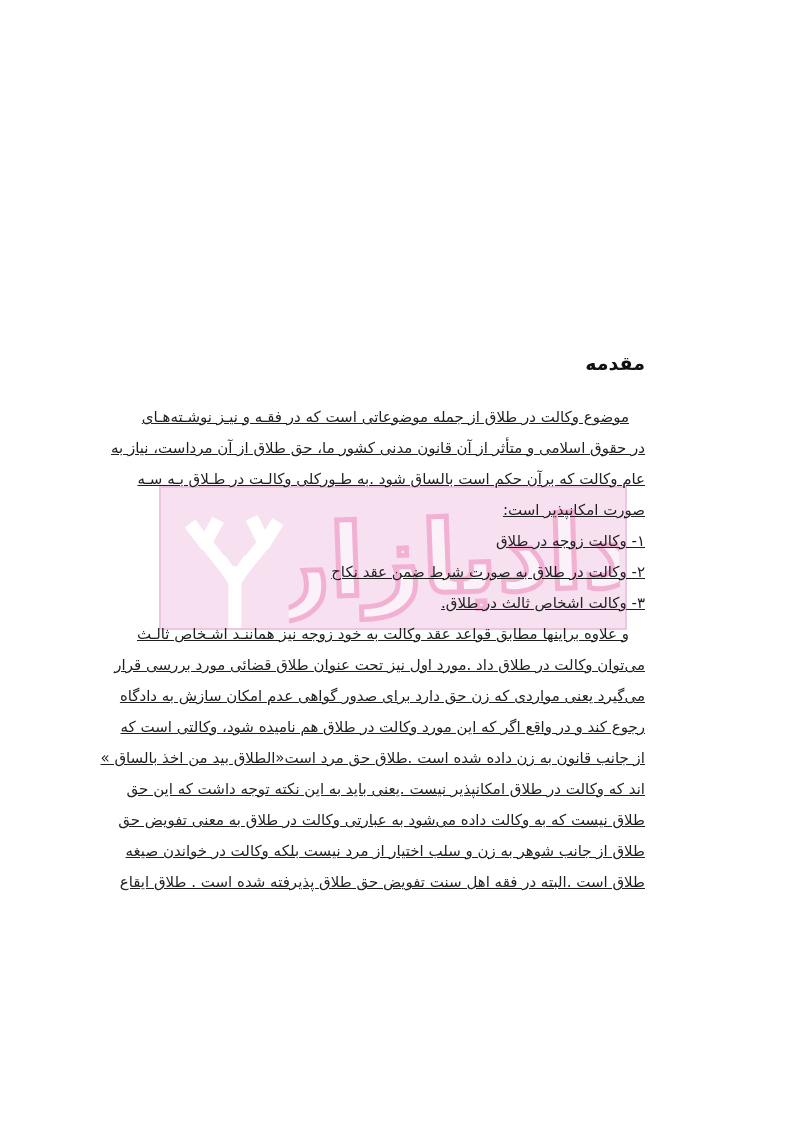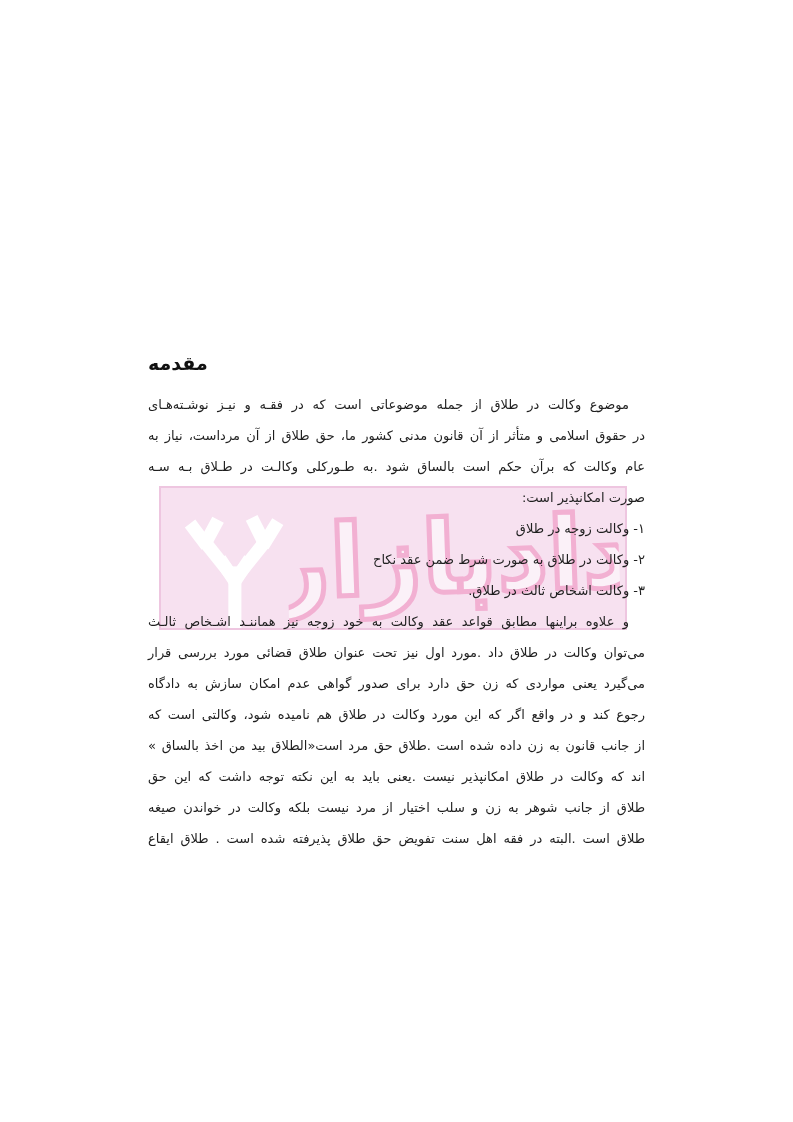--- a/index.html
+++ b/index.html
@@ -59,35 +59,36 @@
   
   .content {
     position: absolute;
     left: 148px;
     top: 348px;
     width: 497px;
     direction: rtl;
     z-index: 1;
   }
   .doc-title {
-    text-align: left;
+    text-align: right;
     font-weight: bold;
     font-size: 19px;
     line-height: 30px;
-    margin-bottom: 11px;
+    margin-bottom: 24px;
     color: #111111;
   }
   .line {
-    font-size: 13px;
+    font-size: 15px;
     line-height: 31px;
     height: 31px;
     text-align: justify;
     text-align-last: justify;
     white-space: nowrap;
     color: #1f1f1f;
+    text-decoration: underline;
   }
   .line.right {
     text-align: left;
     text-align-last: right;
   }
   .line.indent {
     padding-right: 16px;
   }
 </style>
 </head>
@@ -121,17 +122,18 @@
     <div class="line right">صورت امکانپذير است:</div>
     <div class="line right">۱- وکالت زوجه در طلاق</div>
     <div class="line right">۲- وکالت در طلاق به صورت شرط ضمن عقد نکاح</div>
     <div class="line right">۳- وکالت اشخاص ثالث در طلاق.</div>
     <div class="line justify indent">و علاوه براينها مطابق قواعد عقد وکالت به خود زوجه نيز هماننـد اشـخاص ثالـث</div>
     <div class="line justify">می‌توان وکالت در طلاق داد .مورد اول نيز تحت عنوان طلاق قضائی مورد بررسی قرار</div>
     <div class="line justify">می‌گيرد يعنی مواردی که زن حق دارد برای صدور گواهی عدم امکان سازش به دادگاه</div>
     <div class="line justify">رجوع کند و در واقع اگر که اين مورد وکالت در طلاق هم ناميده شود، وکالتی است که</div>
     <div class="line justify">از جانب قانون به زن داده شده است .طلاق حق مرد است«الطلاق بيد من اخذ بالساق »</div>
     <div class="line justify">اند که وکالت در طلاق امکانپذير نيست .يعنی بايد به اين نکته توجه داشت که اين حق</div>
+    <div class="line justify">طلاق نيست که به وکالت داده می‌شود به عبارتی وکالت در طلاق به معنی تفويض حق</div>
     <div class="line justify">طلاق از جانب شوهر به زن و سلب اختيار از مرد نيست بلکه وکالت در خواندن صيغه</div>
     <div class="line justify">طلاق است .البته در فقه اهل سنت تفويض حق طلاق پذيرفته شده است . طلاق ايقاع</div>
   </div>
 
 </div>
 
 </body></html>

